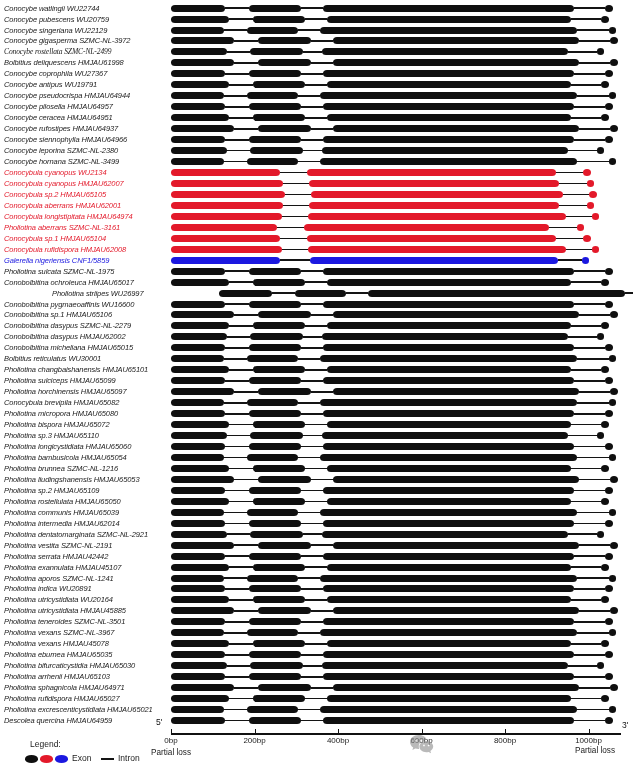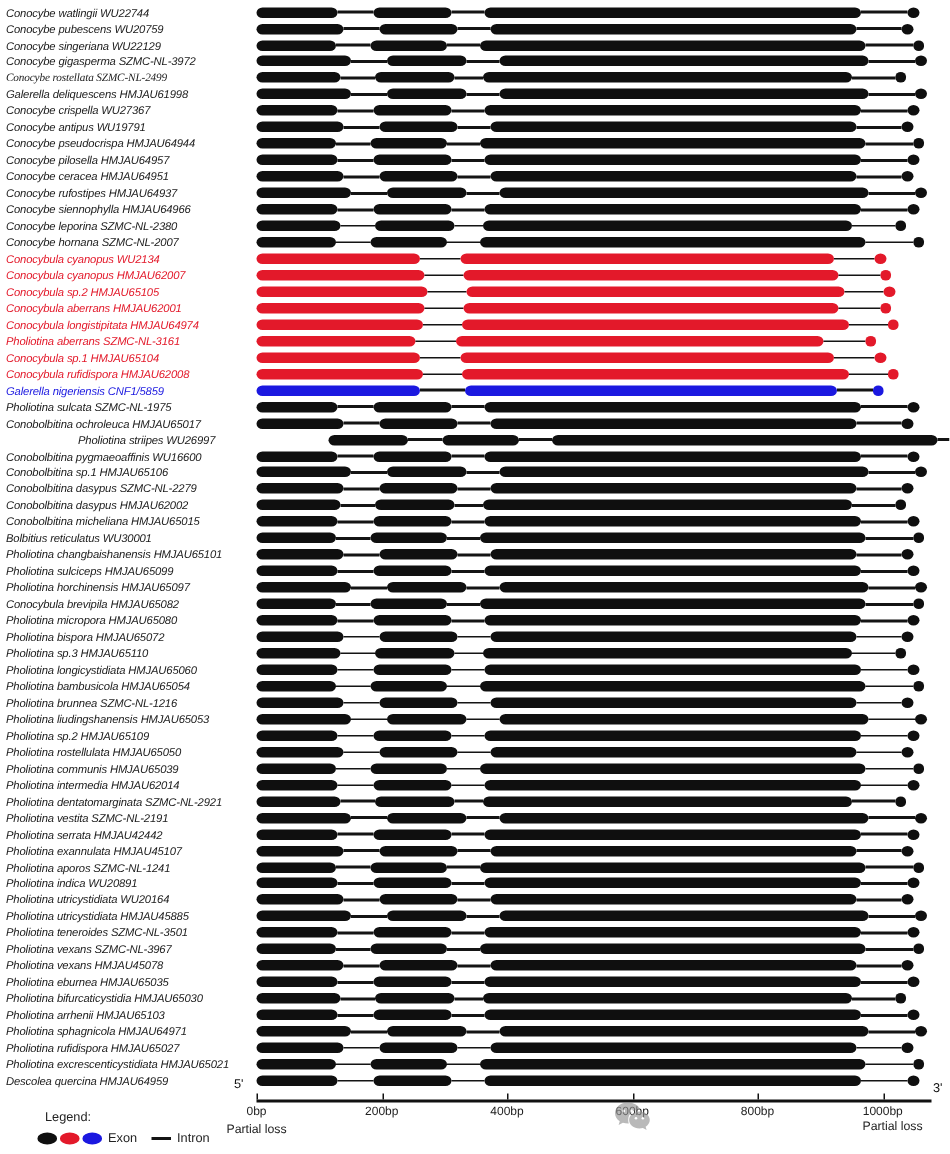--- a/index.html
+++ b/index.html
@@ -88,31 +88,31 @@
         <div class="tlabel c-black">Conocybe rostellata SZMC-NL-2499</div>
         <div class="exon bg-black" style="left: 171px; width: 55.53px;"></div>
         <div class="intron" style="left: 226.53px; width: 23.8px;"></div>
         <div class="exon bg-black" style="left: 250.32px; width: 52.19px;"></div>
         <div class="intron" style="left: 302.51px; width: 19.62px;"></div>
         <div class="exon bg-black" style="left: 322.13px; width: 245.49px;"></div>
         <div class="intron" style="left: 567.63px; width: 29.22px;"></div>
         <div class="exon bg-black" style="left: 596.85px; width: 7.51px;"></div>
       </div>
       <div class="row" style="top: 57.4px;">
-        <div class="tlabel c-black">Galerella deliquescens HMJAU61998</div>
+        <div class="tlabel c-black">Bolbitius deliquescens HMJAU61998</div>
         <div class="exon bg-black" style="left: 171px; width: 62.63px;"></div>
         <div class="intron" style="left: 233.63px; width: 24.21px;"></div>
         <div class="exon bg-black" style="left: 257.84px; width: 53.02px;"></div>
         <div class="intron" style="left: 310.86px; width: 22.13px;"></div>
         <div class="exon bg-black" style="left: 332.99px; width: 246.32px;"></div>
         <div class="intron" style="left: 579.32px; width: 30.89px;"></div>
         <div class="exon bg-black" style="left: 610.21px; width: 7.51px;"></div>
       </div>
       <div class="row" style="top: 68.36px;">
-        <div class="tlabel c-black">Conocybe crispella WU27367</div>
+        <div class="tlabel c-black">Conocybe coprophila WU27367</div>
         <div class="exon bg-black" style="left: 171px; width: 54.27px;"></div>
         <div class="intron" style="left: 225.28px; width: 24.21px;"></div>
         <div class="exon bg-black" style="left: 249.49px; width: 51.77px;"></div>
         <div class="intron" style="left: 301.26px; width: 22.13px;"></div>
         <div class="exon bg-black" style="left: 323.39px; width: 250.5px;"></div>
         <div class="intron" style="left: 573.89px; width: 31.31px;"></div>
         <div class="exon bg-black" style="left: 605.2px; width: 7.51px;"></div>
       </div>
       <div class="row" style="top: 79.32px;">
         <div class="tlabel c-black">Conocybe antipus WU19791</div>
@@ -178,21 +178,21 @@
         <div class="tlabel c-black">Conocybe leporina SZMC-NL-2380</div>
         <div class="exon bg-black" style="left: 171px; width: 55.53px;"></div>
         <div class="intron" style="left: 226.53px; width: 23.8px;"></div>
         <div class="exon bg-black" style="left: 250.32px; width: 52.19px;"></div>
         <div class="intron" style="left: 302.51px; width: 19.62px;"></div>
         <div class="exon bg-black" style="left: 322.13px; width: 245.49px;"></div>
         <div class="intron" style="left: 567.63px; width: 29.22px;"></div>
         <div class="exon bg-black" style="left: 596.85px; width: 7.51px;"></div>
       </div>
       <div class="row" style="top: 156.04px;">
-        <div class="tlabel c-black">Conocybe hornana SZMC-NL-2007</div>
+        <div class="tlabel c-black">Conocybe hornana SZMC-NL-3499</div>
         <div class="exon bg-black" style="left: 171px; width: 52.6px;"></div>
         <div class="intron" style="left: 223.6px; width: 23.38px;"></div>
         <div class="exon bg-black" style="left: 246.99px; width: 51.35px;"></div>
         <div class="intron" style="left: 298.34px; width: 22.13px;"></div>
         <div class="exon bg-black" style="left: 320.47px; width: 256.34px;"></div>
         <div class="intron" style="left: 576.81px; width: 31.73px;"></div>
         <div class="exon bg-black" style="left: 608.54px; width: 7.51px;"></div>
       </div>
       <div class="row" style="top: 167px;">
         <div class="tlabel c-red">Conocybula cyanopus WU2134</div>

